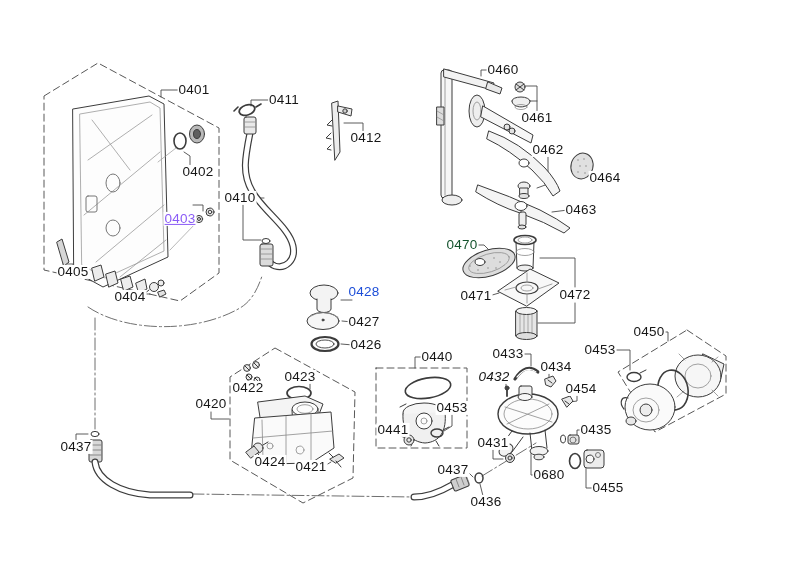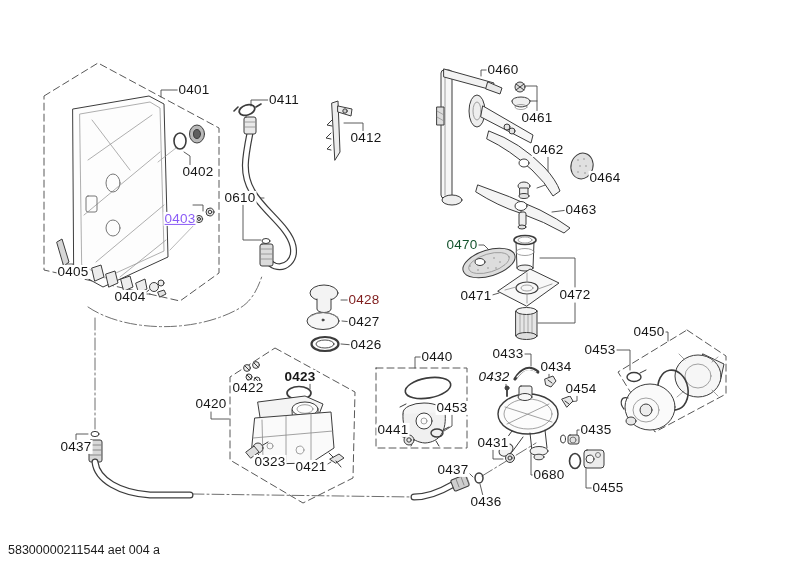--- a/index.html
+++ b/index.html
@@ -362,31 +362,31 @@
 
 </g>
 </svg>
 
 <div class="label-layer">
       <div class="part-label" style="left: 194px; top: 90px; color: rgb(22, 22, 22);">0401</div>
       <div class="part-label" style="left: 198px; top: 172px; color: rgb(22, 22, 22);">0402</div>
       <div class="part-label" style="left: 180px; top: 219px; color: #8b5cf6; text-decoration: underline;">0403</div>
       <div class="part-label" style="left: 130px; top: 297px; color: rgb(22, 22, 22);">0404</div>
       <div class="part-label" style="left: 73px; top: 272px; color: rgb(22, 22, 22);">0405</div>
-      <div class="part-label" style="left: 240px; top: 198px; color: rgb(22, 22, 22);">0610</div>
+      <div class="part-label" style="left: 240px; top: 198px; color: rgb(22, 22, 22);">0410</div>
       <div class="part-label" style="left: 284px; top: 100px; color: rgb(22, 22, 22);">0411</div>
       <div class="part-label" style="left: 366px; top: 138px; color: rgb(22, 22, 22);">0412</div>
       <div class="part-label" style="left: 211px; top: 404px; color: rgb(22, 22, 22);">0420</div>
       <div class="part-label" style="left: 311px; top: 467px; color: rgb(22, 22, 22);">0421</div>
       <div class="part-label" style="left: 248px; top: 388px; color: rgb(22, 22, 22);">0422</div>
-      <div class="part-label" style="left: 300px; top: 377px; color: rgb(22, 22, 22); font-weight: bold;">0423</div>
-      <div class="part-label" style="left: 270px; top: 462px; color: rgb(22, 22, 22);">0323</div>
+      <div class="part-label" style="left: 300px; top: 377px; color: rgb(22, 22, 22);">0423</div>
+      <div class="part-label" style="left: 270px; top: 462px; color: rgb(22, 22, 22);">0424</div>
       <div class="part-label" style="left: 366px; top: 345px; color: rgb(22, 22, 22);">0426</div>
       <div class="part-label" style="left: 364px; top: 322px; color: rgb(22, 22, 22);">0427</div>
-      <div class="part-label" style="left: 364px; top: 300px; color: #7f1d1d; text-align: center;">0428</div>
+      <div class="part-label" style="left: 364px; top: 292px; color: #1d4ed8; text-align: center;">0428</div>
       <div class="part-label" style="left: 549px; top: 475px; color: rgb(22, 22, 22);">0680</div>
       <div class="part-label" style="left: 493px; top: 443px; color: rgb(22, 22, 22);">0431</div>
       <div class="part-label" style="left: 494px; top: 377px; color: rgb(22, 22, 22); font-style: italic;">0432</div>
       <div class="part-label" style="left: 508px; top: 354px; color: rgb(22, 22, 22);">0433</div>
       <div class="part-label" style="left: 556px; top: 367px; color: rgb(22, 22, 22);">0434</div>
       <div class="part-label" style="left: 596px; top: 430px; color: rgb(22, 22, 22);">0435</div>
       <div class="part-label" style="left: 486px; top: 502px; color: rgb(22, 22, 22);">0436</div>
       <div class="part-label" style="left: 76px; top: 447px; color: rgb(22, 22, 22);">0437</div>
       <div class="part-label" style="left: 453px; top: 470px; color: rgb(22, 22, 22);">0437</div>
       <div class="part-label" style="left: 437px; top: 357px; color: rgb(22, 22, 22);">0440</div>
@@ -399,15 +399,14 @@
       <div class="part-label" style="left: 503px; top: 70px; color: rgb(22, 22, 22);">0460</div>
       <div class="part-label" style="left: 537px; top: 118px; color: rgb(22, 22, 22);">0461</div>
       <div class="part-label" style="left: 548px; top: 150px; color: rgb(22, 22, 22);">0462</div>
       <div class="part-label" style="left: 581px; top: 210px; color: rgb(22, 22, 22);">0463</div>
       <div class="part-label" style="left: 605px; top: 178px; color: rgb(22, 22, 22);">0464</div>
       <div class="part-label" style="left: 462px; top: 245px; color: #14532d; text-align: right;">0470</div>
       <div class="part-label" style="left: 476px; top: 296px; color: rgb(22, 22, 22);">0471</div>
       <div class="part-label" style="left: 575px; top: 295px; color: rgb(22, 22, 22);">0472</div>
     </div>
 
-<div class="footer-code">58300000211544 aet 004 a</div>
 
 </div>
 
 </body></html>

